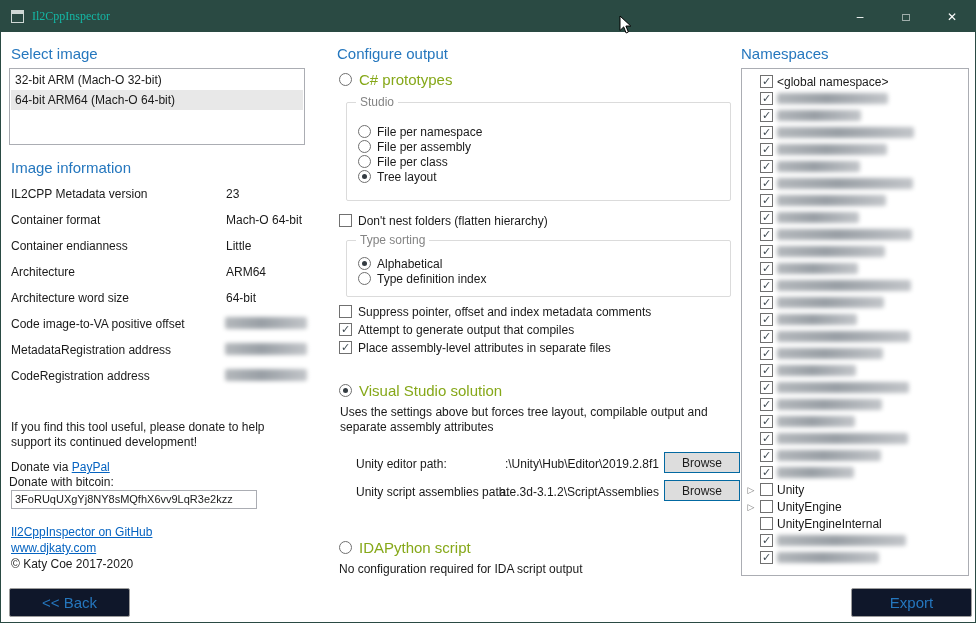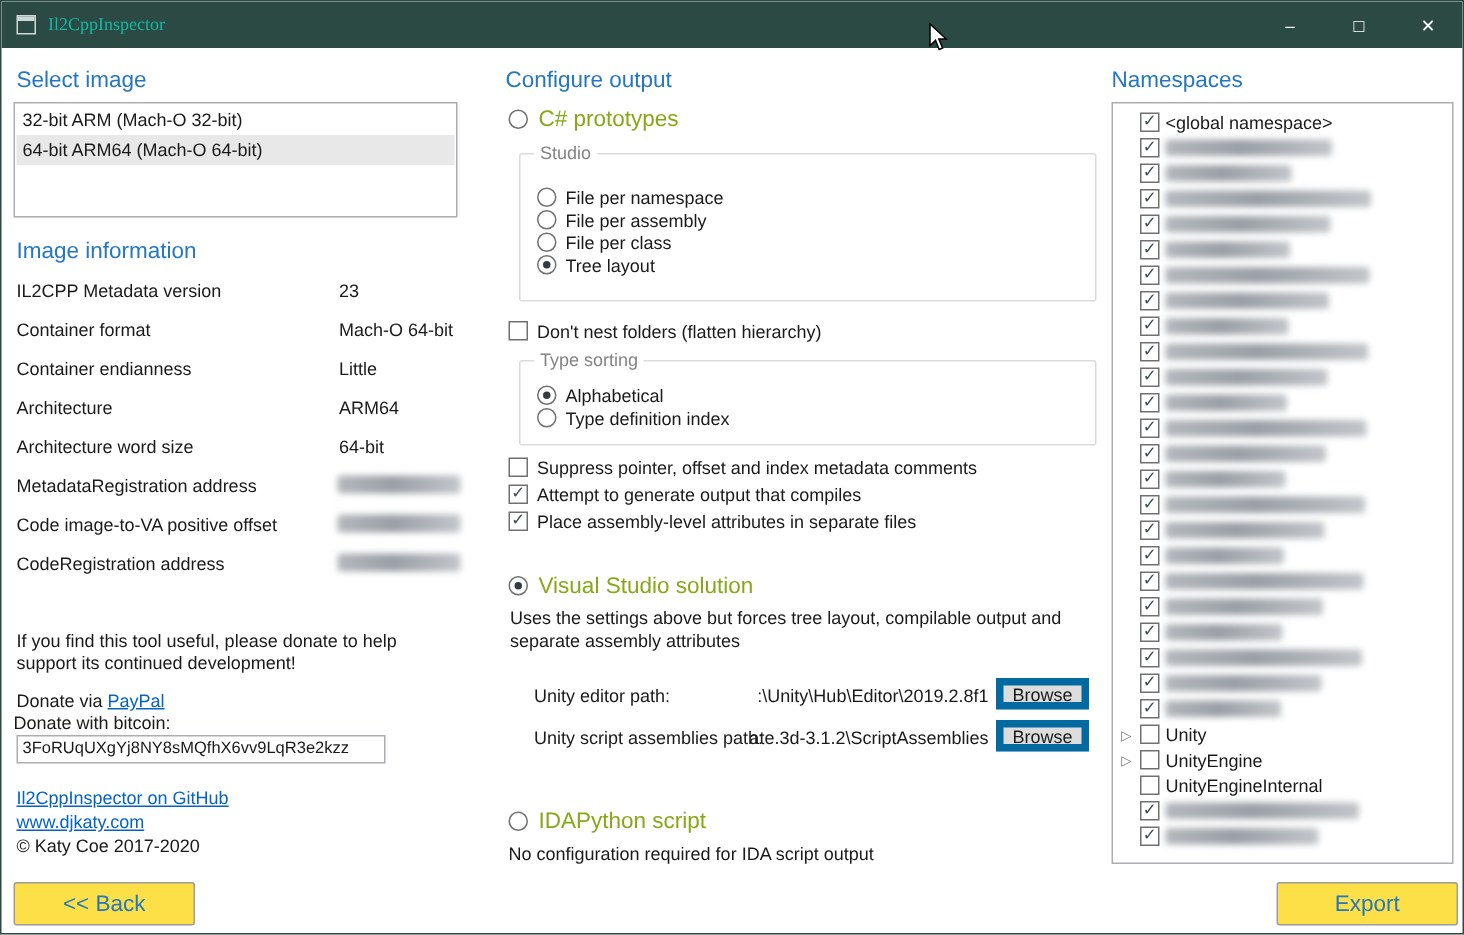--- a/index.html
+++ b/index.html
@@ -16,41 +16,41 @@
   .win-btns { margin-left:auto; display:flex; height:100%; }
   .win-btn { width:46px; height:100%; display:flex; align-items:center; justify-content:center; font-size:12px; color:#fff; cursor:default; }
   
   .heading { position:absolute; font-size:15px; color:#2577BE; }
   .cb { width:13px; height:13px; border:1px solid #707070; background:#fff; display:inline-flex; align-items:center; justify-content:center; box-sizing:border-box; flex:none; }
   .cb.checked::after { content:"✓"; font-size:11px; color:#3f4a52; line-height:1; margin-top:-1px; }
   .rb { width:13px; height:13px; border:1px solid #707070; border-radius:50%; background:#fff; display:inline-flex; align-items:center; justify-content:center; box-sizing:border-box; flex:none; }
   .rb.selected::after { content:""; width:5px; height:5px; border-radius:50%; background:#343c42; }
   .redacted { display:inline-block; height:11px; border-radius:2px; background:linear-gradient(90deg,#b4b8bc,#999fa5 45%,#c2c5c9); filter:blur(2px); }
   .link { color:#0563C1; text-decoration:underline; font-size:12px; }
-  .big-btn { position:absolute; width:119px; height:27px; border:1px solid #9c9c9c; border-radius:2px; background:#fde047; color:#2577BE; font-size:15px; display:flex; align-items:center; justify-content:center; cursor:default; }
+  .big-btn { position:absolute; width:119px; height:27px; border:1px solid #9c9c9c; border-radius:2px; background:#0f172a; color:#2577BE; font-size:15px; display:flex; align-items:center; justify-content:center; cursor:default; }
   .groupbox { position:absolute; border:1px solid #DBDBDB; border-radius:2px; box-sizing:border-box; }
   .groupbox .gb-title { position:absolute; top:-8px; left:9px; background:#fff; padding:0 4px; color:#848484; font-size:12px; }
   .opt-row { display:flex; align-items:center; gap:6px; height:15px; font-size:12px; color:#1a1a1a; }
   .chk-row { display:flex; align-items:flex-start; gap:6px; height:18px; font-size:12px; color:#1a1a1a; }
   .green-opt { position:absolute; display:flex; align-items:center; gap:7px; }
   .green-opt .g-label { font-size:15px; color:#86A819; }
   
   .image-list { position:absolute; left:8px; top:67px; width:296px; height:77px; border:1px solid #ABADB3; box-sizing:border-box; padding:1px; font-size:12px; }
   .list-item { height:20px; line-height:20px; padding:0 4px; color:#1a1a1a; }
   .list-item.selected { background:#E8E8E8; }
   .info-rows { position:absolute; left:10px; top:186px; width:296px; }
   .info-row { display:flex; height:26px; font-size:12px; color:#1a1a1a; }
   .info-label { width:215px; }
   .info-value { flex:1; }
   .para { position:absolute; font-size:12px; line-height:15px; color:#1a1a1a; }
   .btc-box { position:absolute; left:10px; top:489px; width:238px; height:17px; border:1px solid #ABADB3; font-size:11px; line-height:16px; padding:0 3px; box-sizing:content-box; color:#1a1a1a; white-space:nowrap; overflow:hidden; }
   
   .path-label { position:absolute; font-size:12px; color:#1a1a1a; }
   .path-value { position:absolute; font-size:12px; color:#1a1a1a; width:208px; text-align:right; white-space:nowrap; overflow:hidden; }
-  .browse-btn { position:absolute; width:62px; height:21px; background:#DDDDDD; border:5px solid #0369a1; font-size:12px; color:#1a1a1a; display:flex; align-items:center; justify-content:center; box-sizing:border-box; cursor:default; }
+  .browse-btn { position:absolute; width:76px; height:21px; background:#DDDDDD; border:1px solid #0369a1; font-size:12px; color:#1a1a1a; display:flex; align-items:center; justify-content:center; box-sizing:border-box; cursor:default; }
   
   .ns-box { position:absolute; left:740px; top:67px; width:228px; height:508px; border:1px solid #ABADB3; box-sizing:border-box; padding:4px 0 16px 4px; overflow:hidden; }
   .ns-row { display:flex; align-items:center; height:17px; gap:4px; }
   .expander { width:10px; font-size:9px; color:#7a7a7a; text-align:center; flex:none; }
   .ns-label { font-size:12px; color:#1a1a1a; white-space:nowrap; }
   
   .cursor { position:absolute; left:618px; top:14px; z-index:50; }
 </style>
 </head>
 <body>
@@ -95,25 +95,25 @@
       </div>
       <div class="info-row">
         <div class="info-label">Architecture</div>
         <div class="info-value">ARM64</div>
       </div>
       <div class="info-row">
         <div class="info-label">Architecture word size</div>
         <div class="info-value">64-bit</div>
       </div>
       <div class="info-row">
+        <div class="info-label">Code image-to-VA positive offset</div>
+        <div class="info-value"><span class="redacted" style="width: 82px; height: 12px;"></span></div>
+      </div>
+      <div class="info-row">
         <div class="info-label">MetadataRegistration address</div>
-        <div class="info-value"><span class="redacted" style="width: 82px; height: 12px;"></span></div>
-      </div>
-      <div class="info-row">
-        <div class="info-label">Code image-to-VA positive offset</div>
         <div class="info-value"><span class="redacted" style="width: 82px; height: 12px;"></span></div>
       </div>
       <div class="info-row">
         <div class="info-label">CodeRegistration address</div>
         <div class="info-value"><span class="redacted" style="width: 82px; height: 12px;"></span></div>
       </div>
     </div>
 
   <div class="para" style="left:10px; top:419px; width:294px;">If you find this tool useful, please donate to help support its continued development!</div>
 

